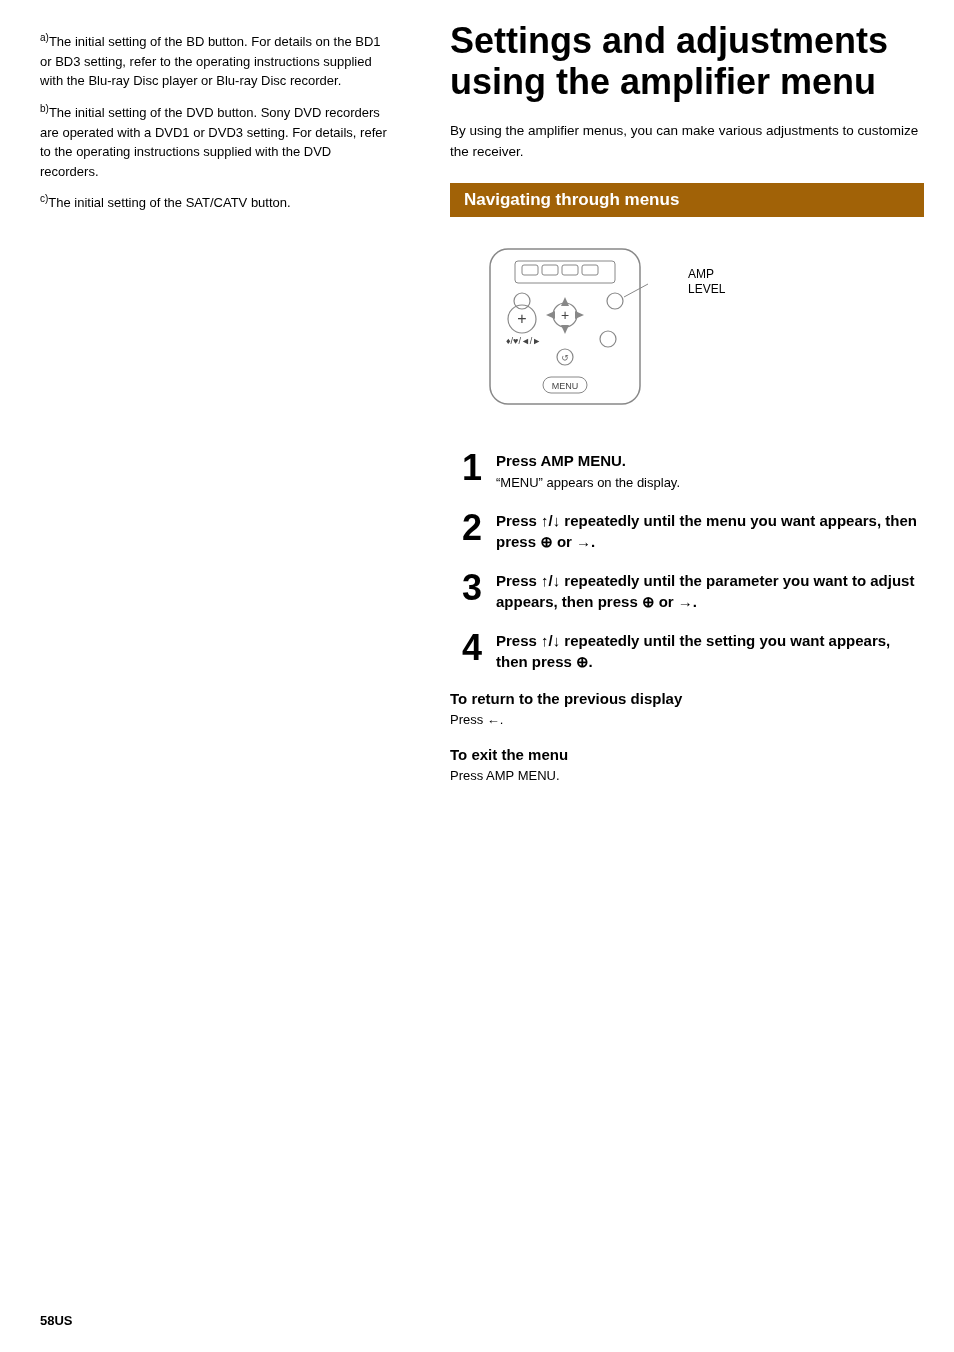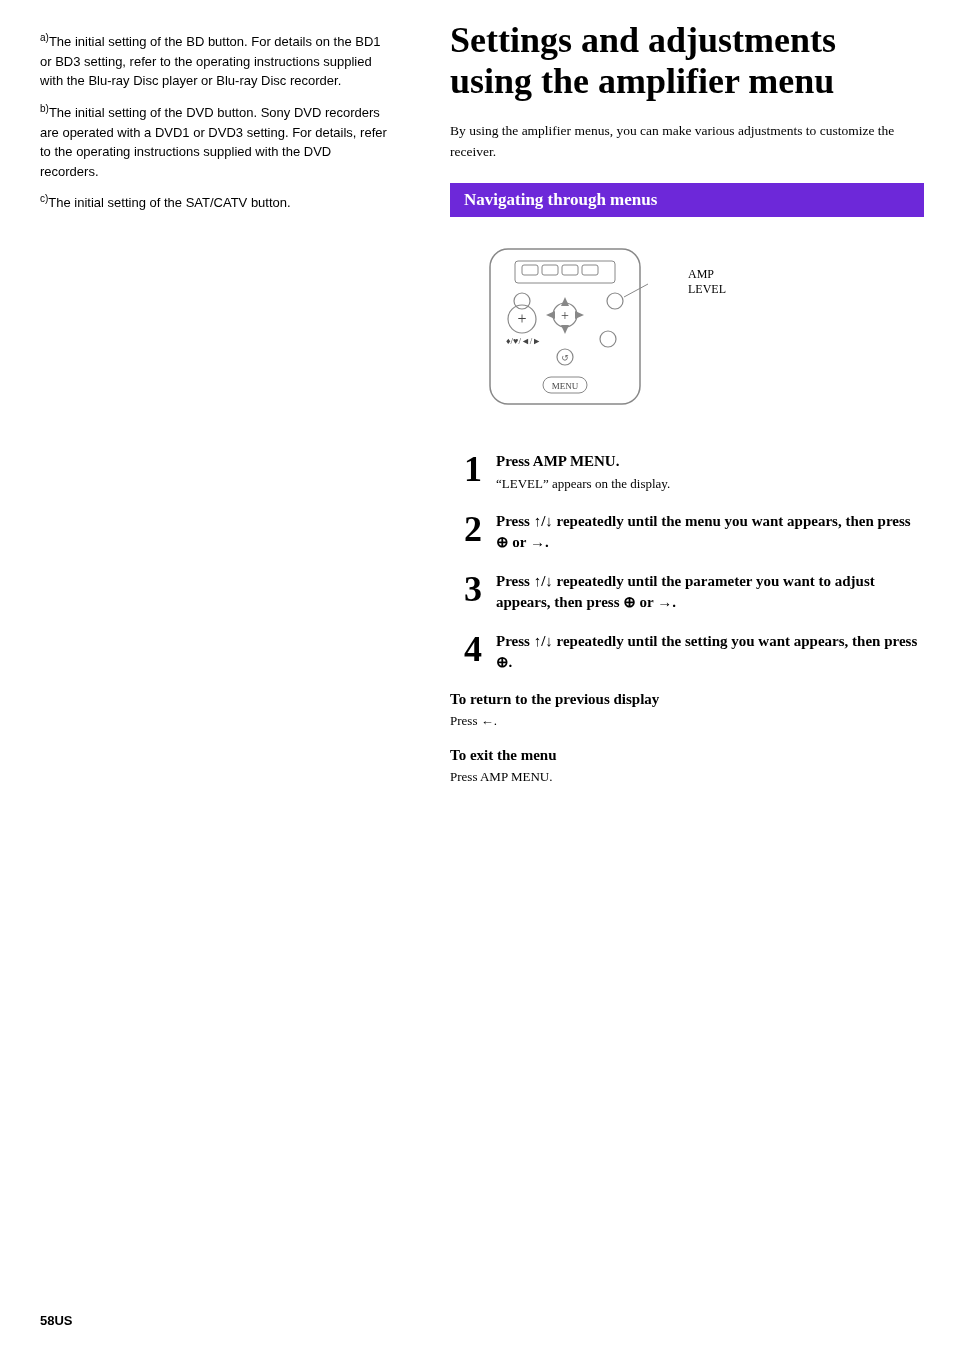--- a/index.html
+++ b/index.html
@@ -17,21 +17,20 @@
     .left-column {
       width: 420px;
       padding: 30px 30px 30px 40px;
       flex-shrink: 0;
     }
 
     .right-column {
       flex: 1;
       padding: 20px 30px 30px 30px;
       border-left: none;
-      font-family: Liberation Serif, serif;
     }
 
     
     .footnotes {
       margin-bottom: 28px;
     }
 
     .footnote-item {
       margin-bottom: 10px;
       font-size: 13px;
@@ -64,21 +63,21 @@
       color: #000;
     }
 
     .intro-text {
       font-size: 13.5px;
       line-height: 1.55;
       margin-bottom: 20px;
     }
 
     .section-banner {
-      background: #6d28d9;
+      background: #a16207;
       color: #fff;
       font-weight: bold;
       font-size: 17px;
       padding: 7px 14px;
       margin-bottom: 22px;
     }
 
     
     .remote-diagram {
       display: flex;
@@ -230,21 +229,21 @@
       </svg>
     </div>
     <div class="amp-menu-label" style="white-space:pre-line;">AMP
 LEVEL</div>
   </div>
 
   <div class="step">
     <div class="step-number">1</div>
     <div class="step-content">
       <div class="step-title">Press AMP MENU.</div>
-      <div class="step-desc">“LEVEL” appears on the display.</div>
+      <div class="step-desc">“MENU” appears on the display.</div>
     </div>
   </div>
 
   <div class="step">
     <div class="step-number">2</div>
     <div class="step-content">
       <div class="step-title">Press ↑/↓ repeatedly until the menu you want appears, then press ⊕ or →.</div>
     </div>
   </div>
 

